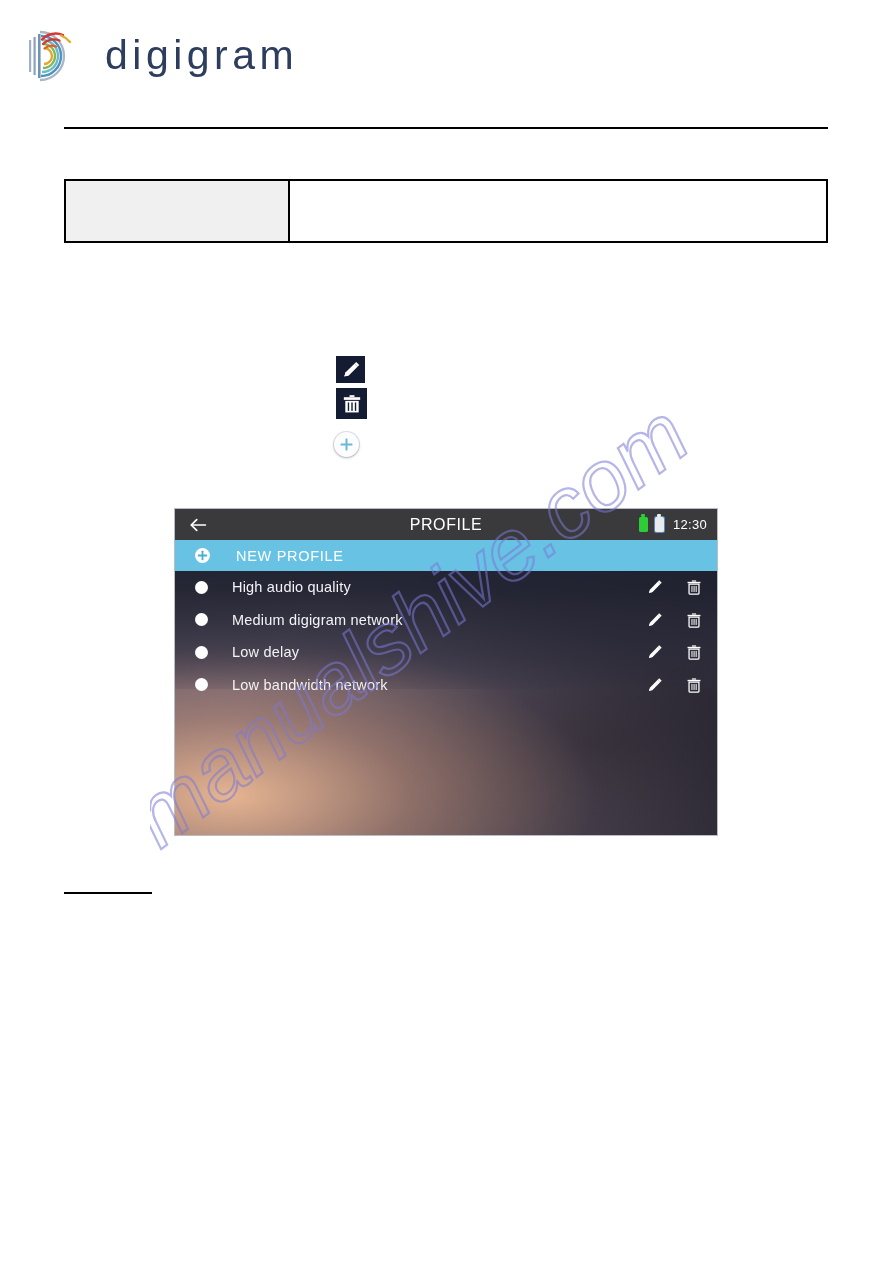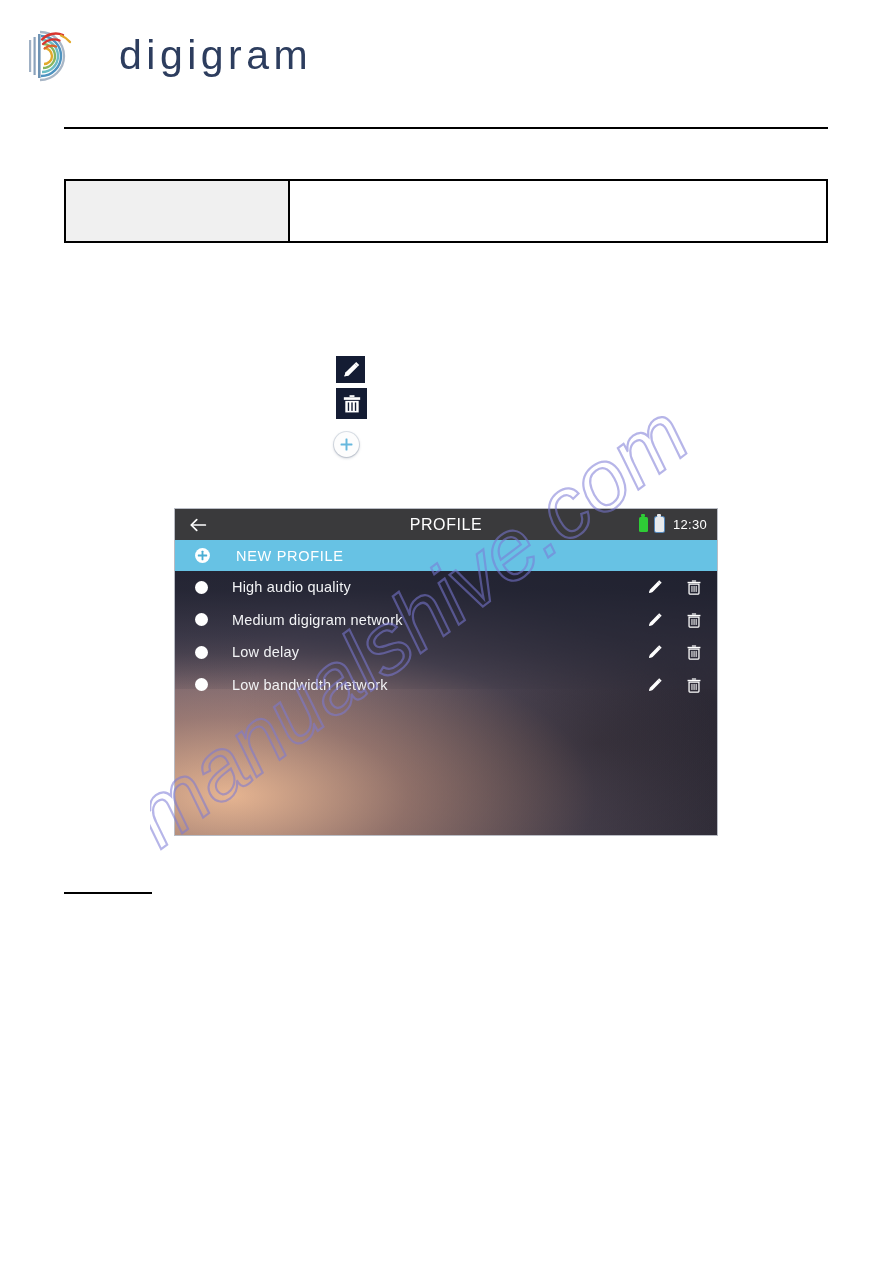--- a/index.html
+++ b/index.html
@@ -14,21 +14,21 @@
     font-family: "Liberation Sans", sans-serif;
     -webkit-font-smoothing: antialiased;
   }
 
   
   #logo-block {
     position: absolute;
     left: 25px; top: 24px;
     display: flex;
     align-items: center;
-    gap: 32px;
+    gap: 18px;
   }
   #logo-mark { width: 62px; height: 62px; display: block; }
   #logo-wordmark {
     font-family: "Liberation Sans", sans-serif;
     font-size: 41px;
     font-weight: 400;
     letter-spacing: 4.5px;
     color: #2d3d5e;
     line-height: 1;
     white-space: nowrap;

